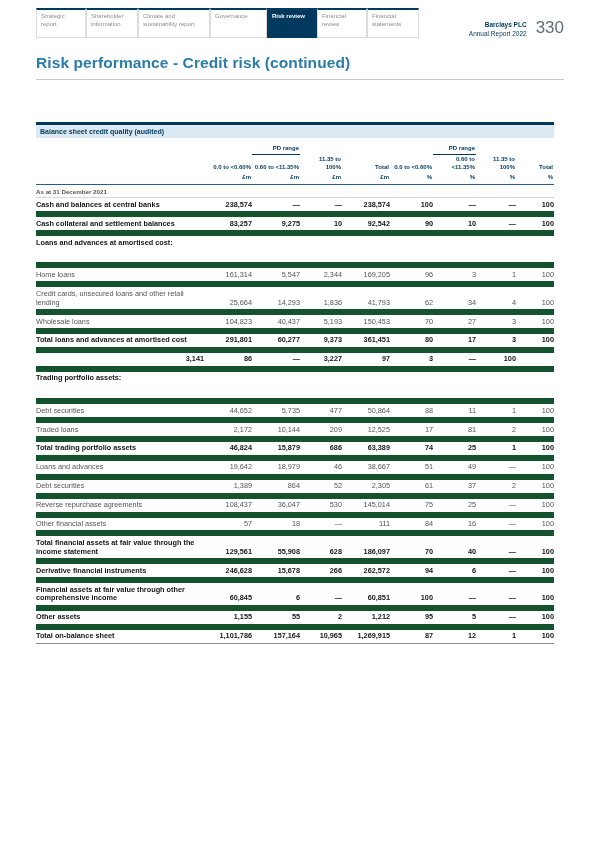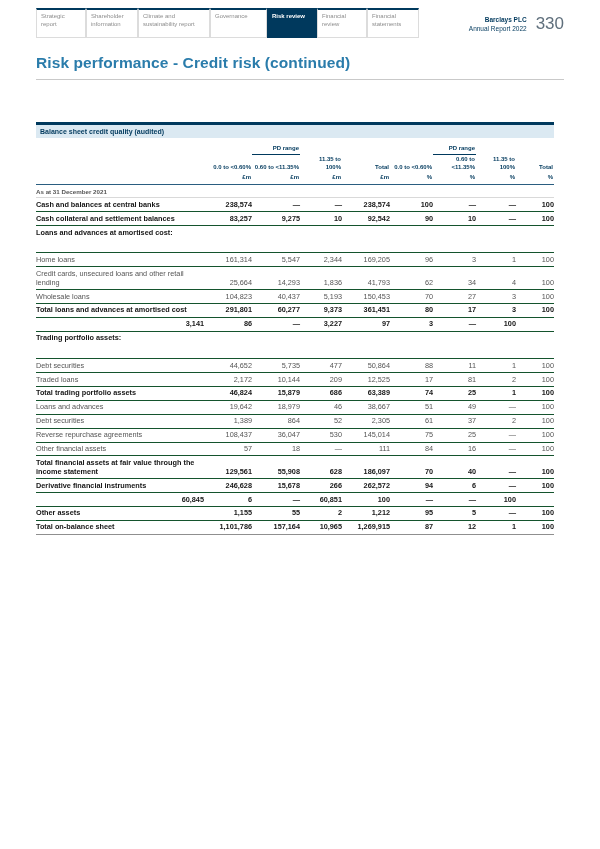--- a/index.html
+++ b/index.html
@@ -5,21 +5,21 @@
   *{box-sizing:border-box;margin:0;padding:0}
   html,body{background:#ffffff}
   body{
     width:600px;height:849px;overflow:hidden;position:relative;
     font-family:"Liberation Sans", sans-serif;color:#333;
     --navy:#00395d; --lightblue:#dbe9f2; --titleblue:#2a7cab;
   }
   .page{padding:8px 36px 0 36px}
 
   
-  .header{display:flex;align-items:center}
+  .header{display:flex;align-items:flex-end}
   .tabs{display:flex}
   .tab{
     border:1px solid #dcdcdc;border-top:2px solid var(--navy);
     font-size:6px;color:#8d8d8d;padding:3px 4px;line-height:1.3;height:30px;overflow:hidden
   }
   .tabs .tab:nth-child(1){width:50px}
   .tabs .tab:nth-child(2){width:52px}
   .tabs .tab:nth-child(3){width:72px}
   .tabs .tab:nth-child(4){width:57px}
   .tabs .tab:nth-child(5){width:50px}
@@ -40,21 +40,21 @@
     border-top:3px solid var(--navy);background:var(--lightblue);
     color:var(--navy);font-weight:bold;font-size:7px;padding:3px 4px 3px 4px
   }
   .grid{display:grid;grid-template-columns:168px 48px 48px 42px 48px 43px 43px 40px 38px;align-items:end}
   .hcell{font-size:6px;color:var(--navy);font-weight:bold;text-align:right;padding:1px 1px 1px 2px;line-height:1.3}
   .pdrow{padding-top:6px}
   .pdrow .pd{border-bottom:1px solid var(--navy)}
   .units{border-bottom:1px solid #2a5d80;padding-bottom:1px;margin-top:1px}
   .asat{border-bottom:1px solid #d9d9d9}
   .asat .label{font-size:6.2px;font-weight:bold;color:#1f1f1f;padding:2.5px 0 2px 0}
-  .trow{border-bottom:1px solid #14532d;padding:2.5px 0 1.5px}
+  .trow{border-bottom:6px solid #14532d;padding:2.5px 0 1.5px}
   .cell{font-size:7.3px;line-height:1.22}
   .cell.label{color:#555;padding-right:5px}
   .cell.num{text-align:right;color:#555;padding-left:2px}
   .trow.bold .cell.label,.trow.bold .cell.num{font-weight:bold;color:#161616}
   .trow.section{padding-bottom:15px}
   .trow.last{border-bottom:1.5px solid #8f8f8f}
 </style>
 </head>
 <body style="--navy: #00395d; --lightblue: #dbe9f2; --titleblue: #2a7cab;">
 
@@ -310,20 +310,21 @@
           <div class="cell num">246,628</div>
           <div class="cell num">15,678</div>
           <div class="cell num">266</div>
           <div class="cell num">262,572</div>
           <div class="cell num">94</div>
           <div class="cell num">6</div>
           <div class="cell num">—</div>
           <div class="cell num">100</div>
         </div>
         <div class="grid trow bold">
+          <div class="cell label">Financial assets at fair value through other comprehensive income</div>
           <div class="cell num">60,845</div>
           <div class="cell num">6</div>
           <div class="cell num">—</div>
           <div class="cell num">60,851</div>
           <div class="cell num">100</div>
           <div class="cell num">—</div>
           <div class="cell num">—</div>
           <div class="cell num">100</div>
         </div>
         <div class="grid trow bold">

